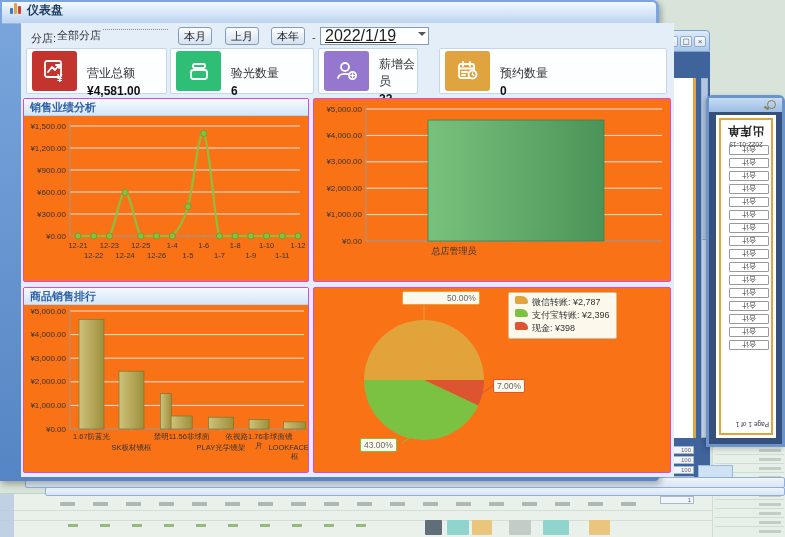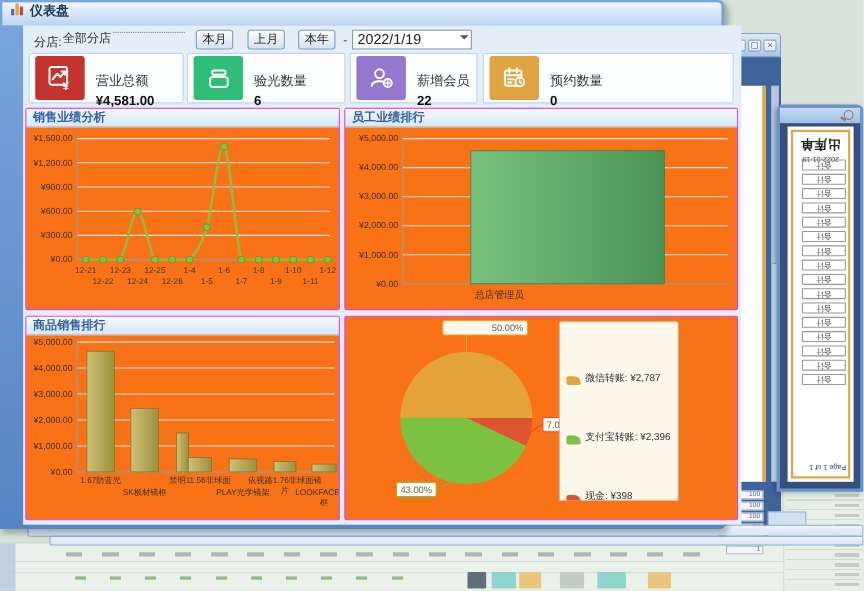--- a/index.html
+++ b/index.html
@@ -74,21 +74,21 @@
   .filter{position:absolute;left:0;top:0;width:100%;height:25px;}
   .f-label{position:absolute;left:10px;top:8px;font-size:11px;color:#333;}
   .f-input{position:absolute;left:36px;top:5px;width:113px;height:16px;display:flex;align-items:flex-start;}
   .f-input .val{font-size:11px;color:#333;line-height:14px;}
   .f-input .dots{flex:1;border-bottom:1px dotted #8a8a8a;margin:0 2px 3px 2px;height:1px;}
   .xpbtn{position:absolute;top:4px;width:34px;height:18px;border:1px solid #7f9db9;border-radius:3px;
     background:linear-gradient(#ffffff,#e9f0f8 45%,#d5e2f0);font-size:11px;color:#222;text-align:center;
     line-height:16px;box-sizing:border-box;cursor:pointer;}
   .f-dash{position:absolute;left:291px;top:8px;font-size:11px;color:#444;}
   .combo{position:absolute;left:299px;top:4px;width:109px;height:18px;background:#fff;border:1px solid #7f9db9;
-    box-sizing:border-box;font-size:13px;color:#222;line-height:16px;padding-left:4px;}
+    box-sizing:border-box;font-size:16px;color:#222;line-height:16px;padding-left:4px;text-decoration:underline;}
   .combo .arr{position:absolute;right:2px;top:4px;width:0;height:0;border:4px solid transparent;border-top-color:#555;}
 
   
   .kpi{position:absolute;top:25px;height:46px;background:#fdfeff;border:1px solid #c4d6ea;border-radius:2px;
     display:flex;align-items:center;box-sizing:border-box;}
   .kpi-icon{width:45px;height:40px;border-radius:3px;margin-left:5px;display:flex;align-items:center;justify-content:center;flex:none;}
   .kpi-text{margin-left:10px;}
   .kpi-title{font-size:12px;color:#333;margin-top:20px;}
   .kpi-value{font-size:12px;font-weight:bold;color:#111;margin-top:2px;}
 
@@ -99,21 +99,21 @@
   #p3{left:2px;top:264px;width:286px;height:186px;}
   #p4{left:292px;top:264px;width:358px;height:186px;}
   .panel-h{height:16px;background:linear-gradient(#f6fafe,#d4e6f8);border-bottom:1px solid #b8d3ee;
     color:#2d5fa6;font-weight:bold;font-size:11px;line-height:16px;padding-left:6px;}
   .panel-b{position:relative;width:100%;height:calc(100% - 17px);overflow:hidden;}
 
   
   .callout{position:absolute;background:#fdf8ec;border:1px solid #999;border-radius:2px;font-size:8.5px;
     color:#666;padding:1px 3px;line-height:10px;}
   .legend{position:absolute;left:194px;top:4px;background:#fdf8ec;border:1px solid #cdbd96;border-radius:2px;padding:3px 6px;}
-  .lrow{display:flex;align-items:flex-end;font-size:9px;color:#333;line-height:13px;white-space:nowrap;margin-top:41px;}
+  .lrow{display:flex;align-items:flex-start;font-size:9px;color:#333;line-height:13px;white-space:nowrap;}
   .sw{width:13px;height:8px;border-radius:2px 7px 2px 2px;margin-right:4px;flex:none;}
   svg text{font-family:"Liberation Sans",sans-serif;}
 </style>
 </head>
 <body>
 
 <div class="abs" id="sheet">
   <div class="dashrow1"></div>
   <div class="sheetline" style="top:16px"></div>
   <div class="sheetline" style="top:26px"></div>
@@ -241,21 +241,21 @@
               <rect x="7" y="6" width="12" height="4" rx="1.5"></rect>
               <rect x="5" y="12" width="16" height="9" rx="2.5"></rect>
             </g>
           </svg>
       </div>
       <div class="kpi-text">
           <div class="kpi-title">验光数量</div>
       <div class="kpi-value">6</div>
         </div>
     </div>
-    <div class="kpi" style="left:297px;width:116px">
+    <div class="kpi" style="left:297px;width:100px">
       <div class="kpi-icon" style="background: rgb(149, 119, 207);">
         <svg width="26" height="26" viewBox="0 0 26 26">
             <g fill="none" stroke="#fff" stroke-width="1.8" stroke-linecap="round">
               <circle cx="11" cy="9" r="4"></circle>
               <path d="M4,20 C5,14.5 17,14.5 18,20"></path>
               <circle cx="18.5" cy="17.5" r="3.6" fill="#9577cf"></circle>
               <line x1="18.5" y1="15.7" x2="18.5" y2="19.3" stroke-width="1.3"></line>
               <line x1="16.7" y1="17.5" x2="20.3" y2="17.5" stroke-width="1.3"></line>
             </g>
           </svg>
@@ -345,21 +345,20 @@
             <circle cx="179.71428571428572" cy="17.33333333333333" r="3.1" fill="#8cbf3f" stroke="#6f9d2d" stroke-width="1"></circle>
             <circle cx="195.42857142857142" cy="120" r="3.1" fill="#8cbf3f" stroke="#6f9d2d" stroke-width="1"></circle>
             <circle cx="211.14285714285714" cy="120" r="3.1" fill="#8cbf3f" stroke="#6f9d2d" stroke-width="1"></circle>
             <circle cx="226.85714285714286" cy="120" r="3.1" fill="#8cbf3f" stroke="#6f9d2d" stroke-width="1"></circle>
             <circle cx="242.57142857142858" cy="120" r="3.1" fill="#8cbf3f" stroke="#6f9d2d" stroke-width="1"></circle>
             <circle cx="258.2857142857143" cy="120" r="3.1" fill="#8cbf3f" stroke="#6f9d2d" stroke-width="1"></circle>
             <circle cx="274" cy="120" r="3.1" fill="#8cbf3f" stroke="#6f9d2d" stroke-width="1"></circle>
           </svg></div>
     </div>
     <div class="panel" id="p2">
-      <div class="panel-h">员工业绩排行</div>
       <div class="panel-b" id="chart2"><svg width="356" height="165" viewBox="0 0 356 165">
             <defs>
               <linearGradient id="g2" x1="0" y1="0" x2="1" y2="0">
                 <stop offset="0%" stop-color="#79c27d"></stop>
                 <stop offset="100%" stop-color="#4a9458"></stop>
               </linearGradient>
             </defs>
             <line x1="52" y1="142" x2="348" y2="142" stroke="#9a9a9a"></line>
             <text x="48" y="144.5" font-size="8" text-anchor="end" fill="#333">¥0.00</text>
             <line x1="52" y1="115.6" x2="348" y2="115.6" stroke="#e4e4e4"></line>

